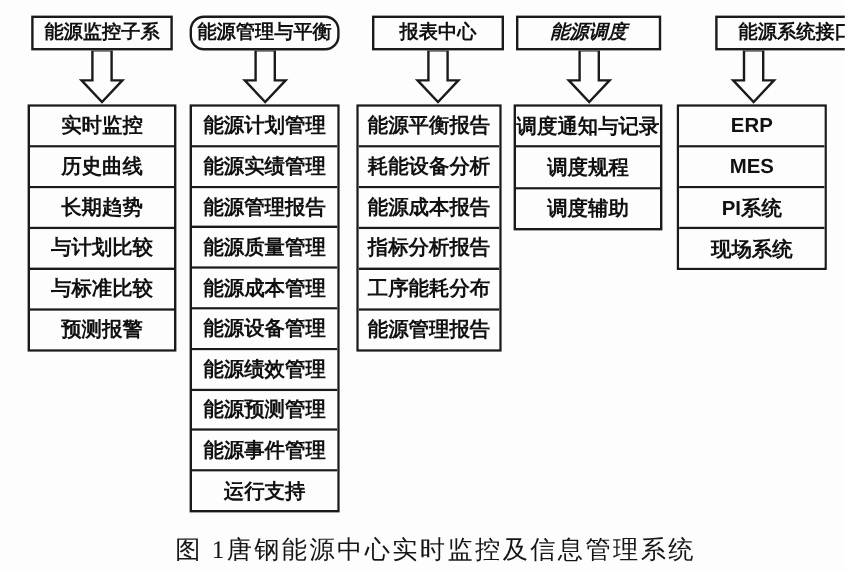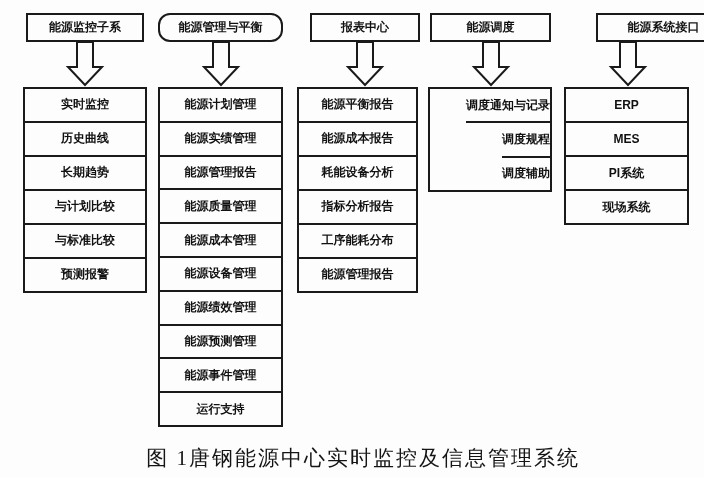--- a/index.html
+++ b/index.html
@@ -15,40 +15,40 @@
     width:704px;height:477px;
     background:#fdfdfd;
   }
   .hbox{
     position:absolute;
     top:13px;height:29px;
     border:2px solid #1a1a1a;
     background:#fdfdfd;
     box-sizing:border-box;
     display:flex;align-items:center;justify-content:center;
-    font-size:12px;font-weight:bold;
+    font-size:16px;font-weight:bold;
     white-space:nowrap;
   }
   .arrow{
     position:absolute;
     top:42px;
     width:40px;height:45px;
   }
   .list{
     position:absolute;
     top:87px;
     border:2px solid #1a1a1a;
     background:#fdfdfd;
     box-sizing:content-box;
     display:flex;flex-direction:column;
   }
   .row{
     flex:1;
     display:flex;align-items:center;justify-content:center;
-    font-size:12px;font-weight:bold;
+    font-size:17px;font-weight:bold;
     white-space:nowrap;
     background:#fdfdfd;
   }
   .row:not(:last-child){
     border-bottom:2px solid #1a1a1a;
   }
   .caption{
     position:absolute;
     left:0;right:0;top:444px;
     text-align:center;
@@ -93,31 +93,31 @@
         <div class="row">能源预测管理</div>
         <div class="row">能源事件管理</div>
         <div class="row">运行支持</div>
       </div>
       <div class="hbox" style="left: 310px; width: 110px;">报表中心</div>
       <svg class="arrow" viewBox="0 0 40 45" style="left: 345px;">
         <polygon points="12,0 12,25 3,25 20,43 37,25 28,25 28,0" fill="#fdfdfd" stroke="#1a1a1a" stroke-width="2"></polygon>
       </svg>
       <div class="list" style="left: 297px; width: 117px; height: 201.6px;">
         <div class="row">能源平衡报告</div>
+        <div class="row">耗能设备分析</div>
         <div class="row">能源成本报告</div>
-        <div class="row">耗能设备分析</div>
         <div class="row">指标分析报告</div>
         <div class="row">工序能耗分布</div>
         <div class="row">能源管理报告</div>
       </div>
-      <div class="hbox" style="left: 430px; width: 121px;">能源调度</div>
+      <div class="hbox" style="left: 430px; width: 121px; font-style: italic;">能源调度</div>
       <svg class="arrow" viewBox="0 0 40 45" style="left: 470.5px;">
         <polygon points="12,0 12,25 3,25 20,43 37,25 28,25 28,0" fill="#fdfdfd" stroke="#1a1a1a" stroke-width="2"></polygon>
       </svg>
-      <div class="list" style="left: 428px; width: 120px; height: 100.8px; align-items: flex-end;">
+      <div class="list" style="left: 428px; width: 120px; height: 100.8px;">
         <div class="row">调度通知与记录</div>
         <div class="row">调度规程</div>
         <div class="row">调度辅助</div>
       </div>
       <div class="hbox" style="left: 566px; width: 135px; margin-left: 30px;">能源系统接口</div>
       <svg class="arrow" viewBox="0 0 40 45" style="left: 607.5px;">
         <polygon points="12,0 12,25 3,25 20,43 37,25 28,25 28,0" fill="#fdfdfd" stroke="#1a1a1a" stroke-width="2"></polygon>
       </svg>
       <div class="list" style="left: 564px; width: 121px; height: 134.4px;">
         <div class="row">ERP</div>

